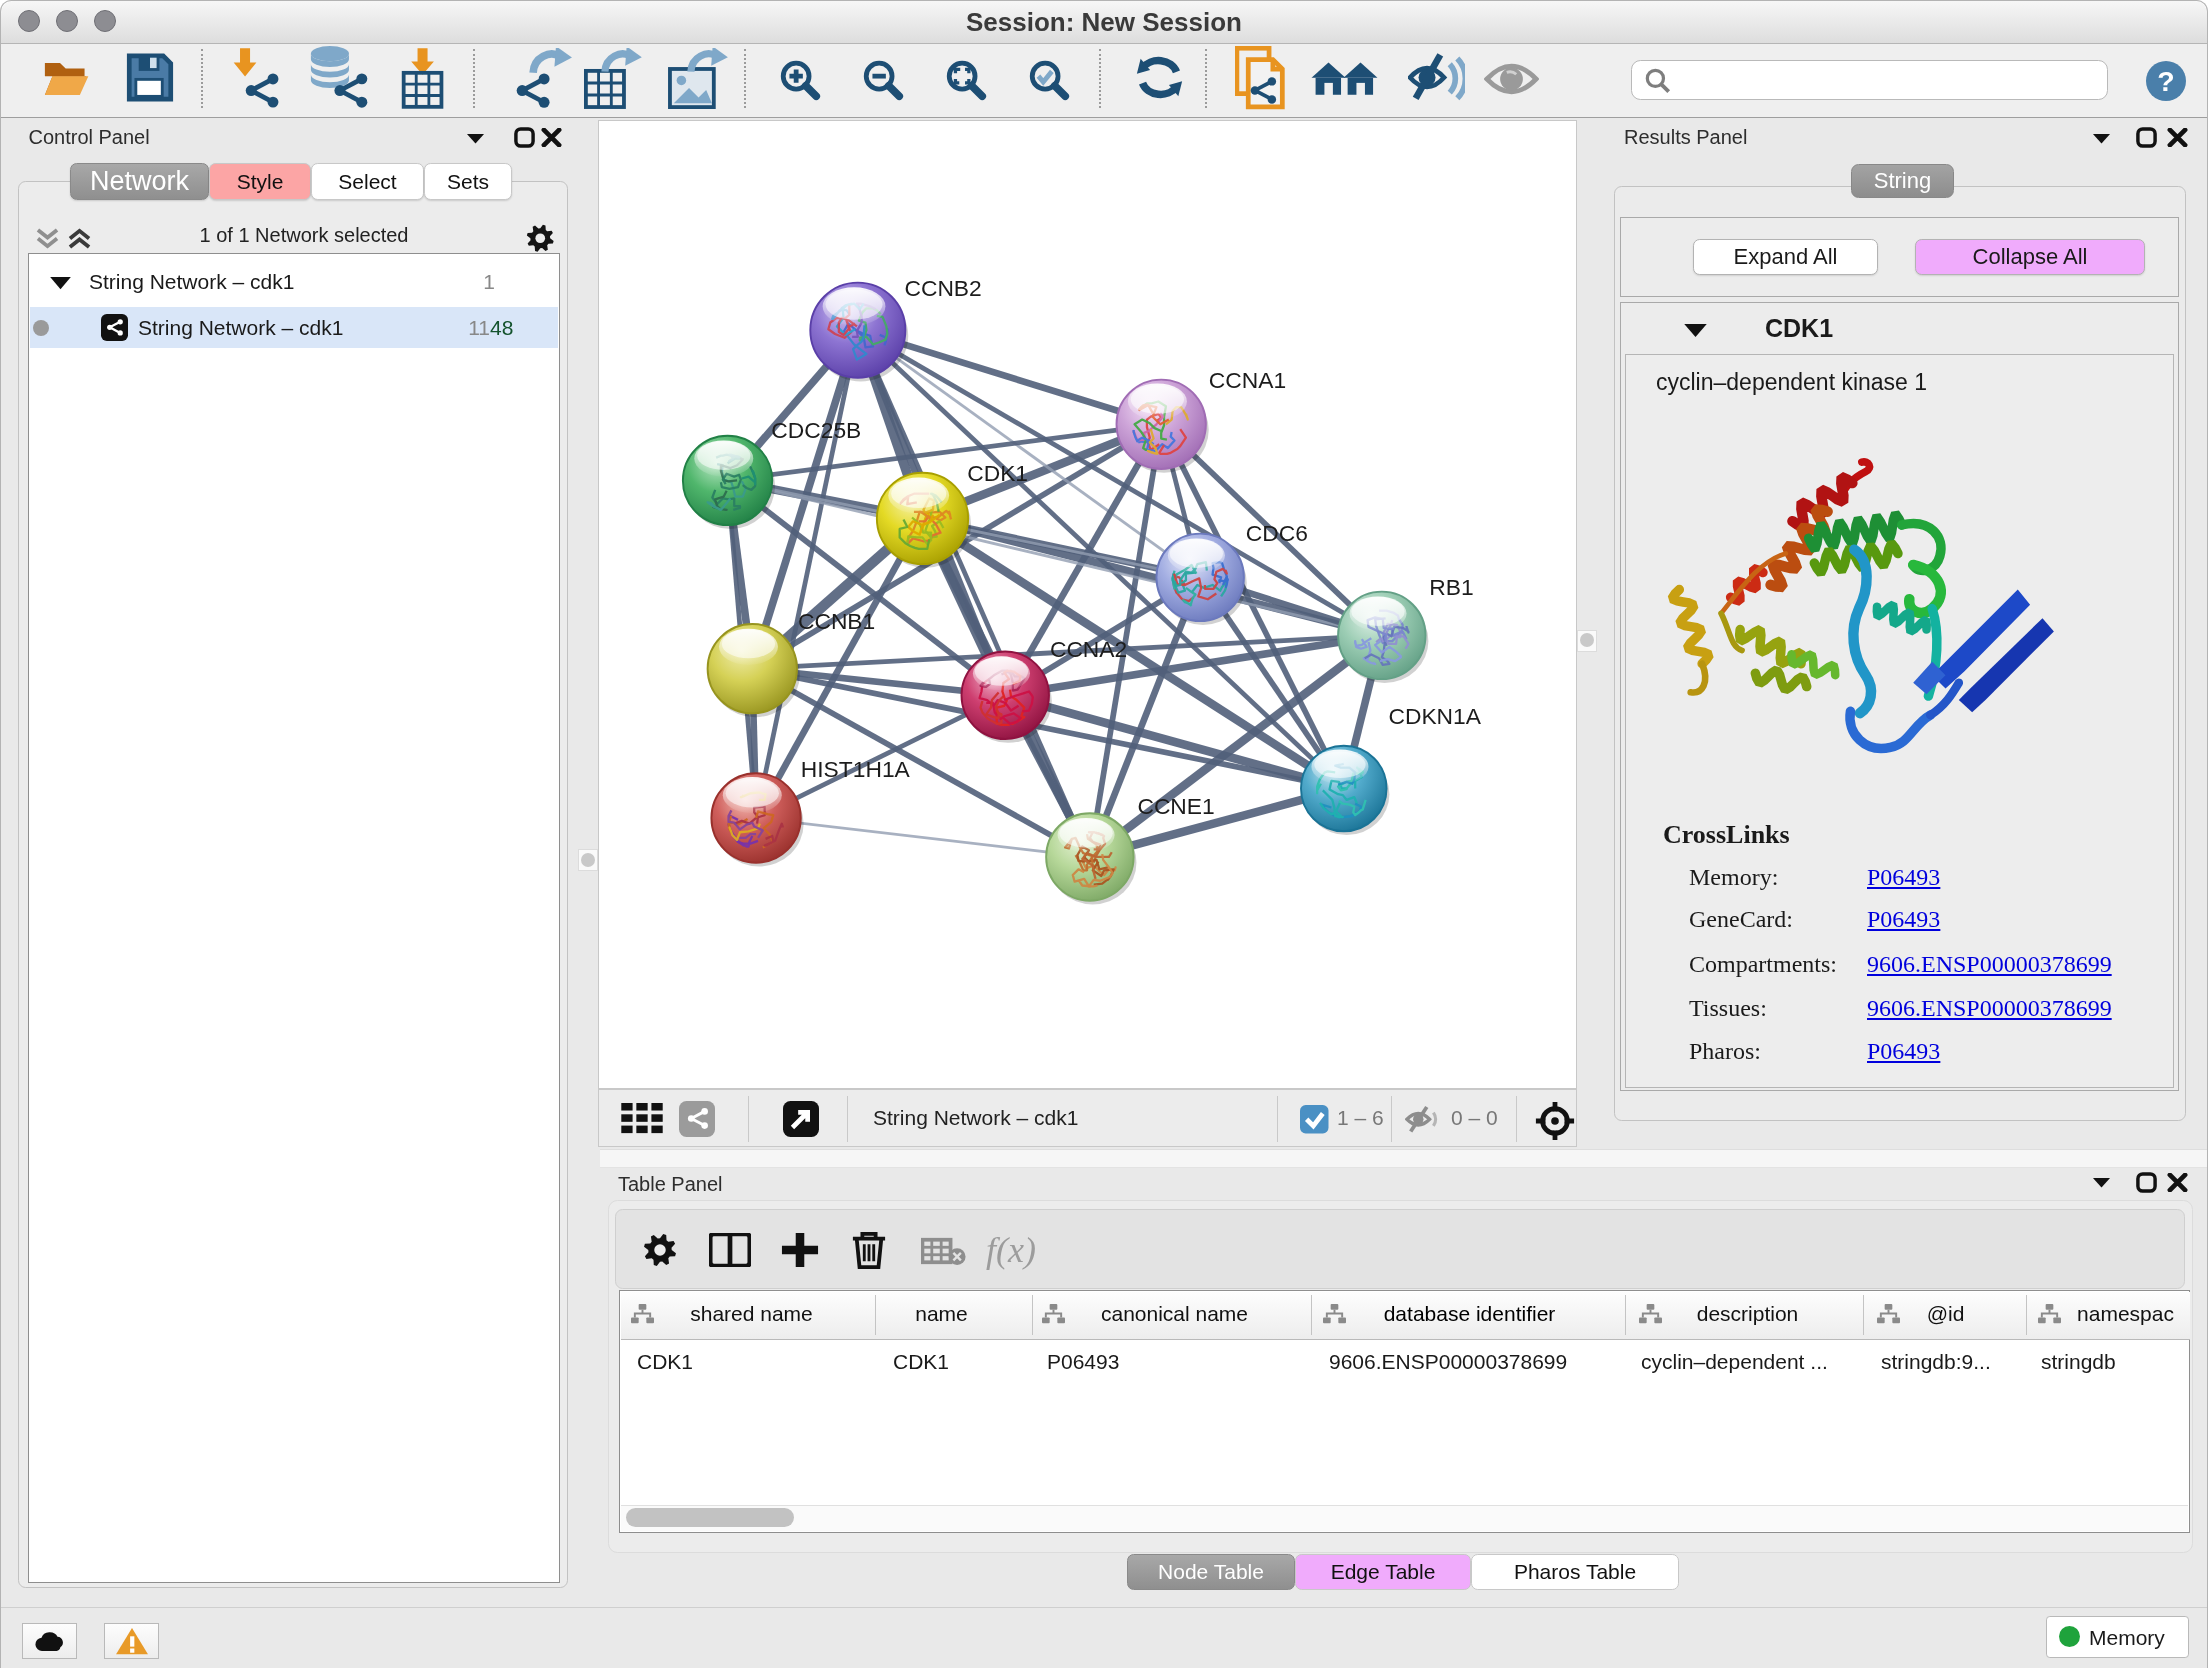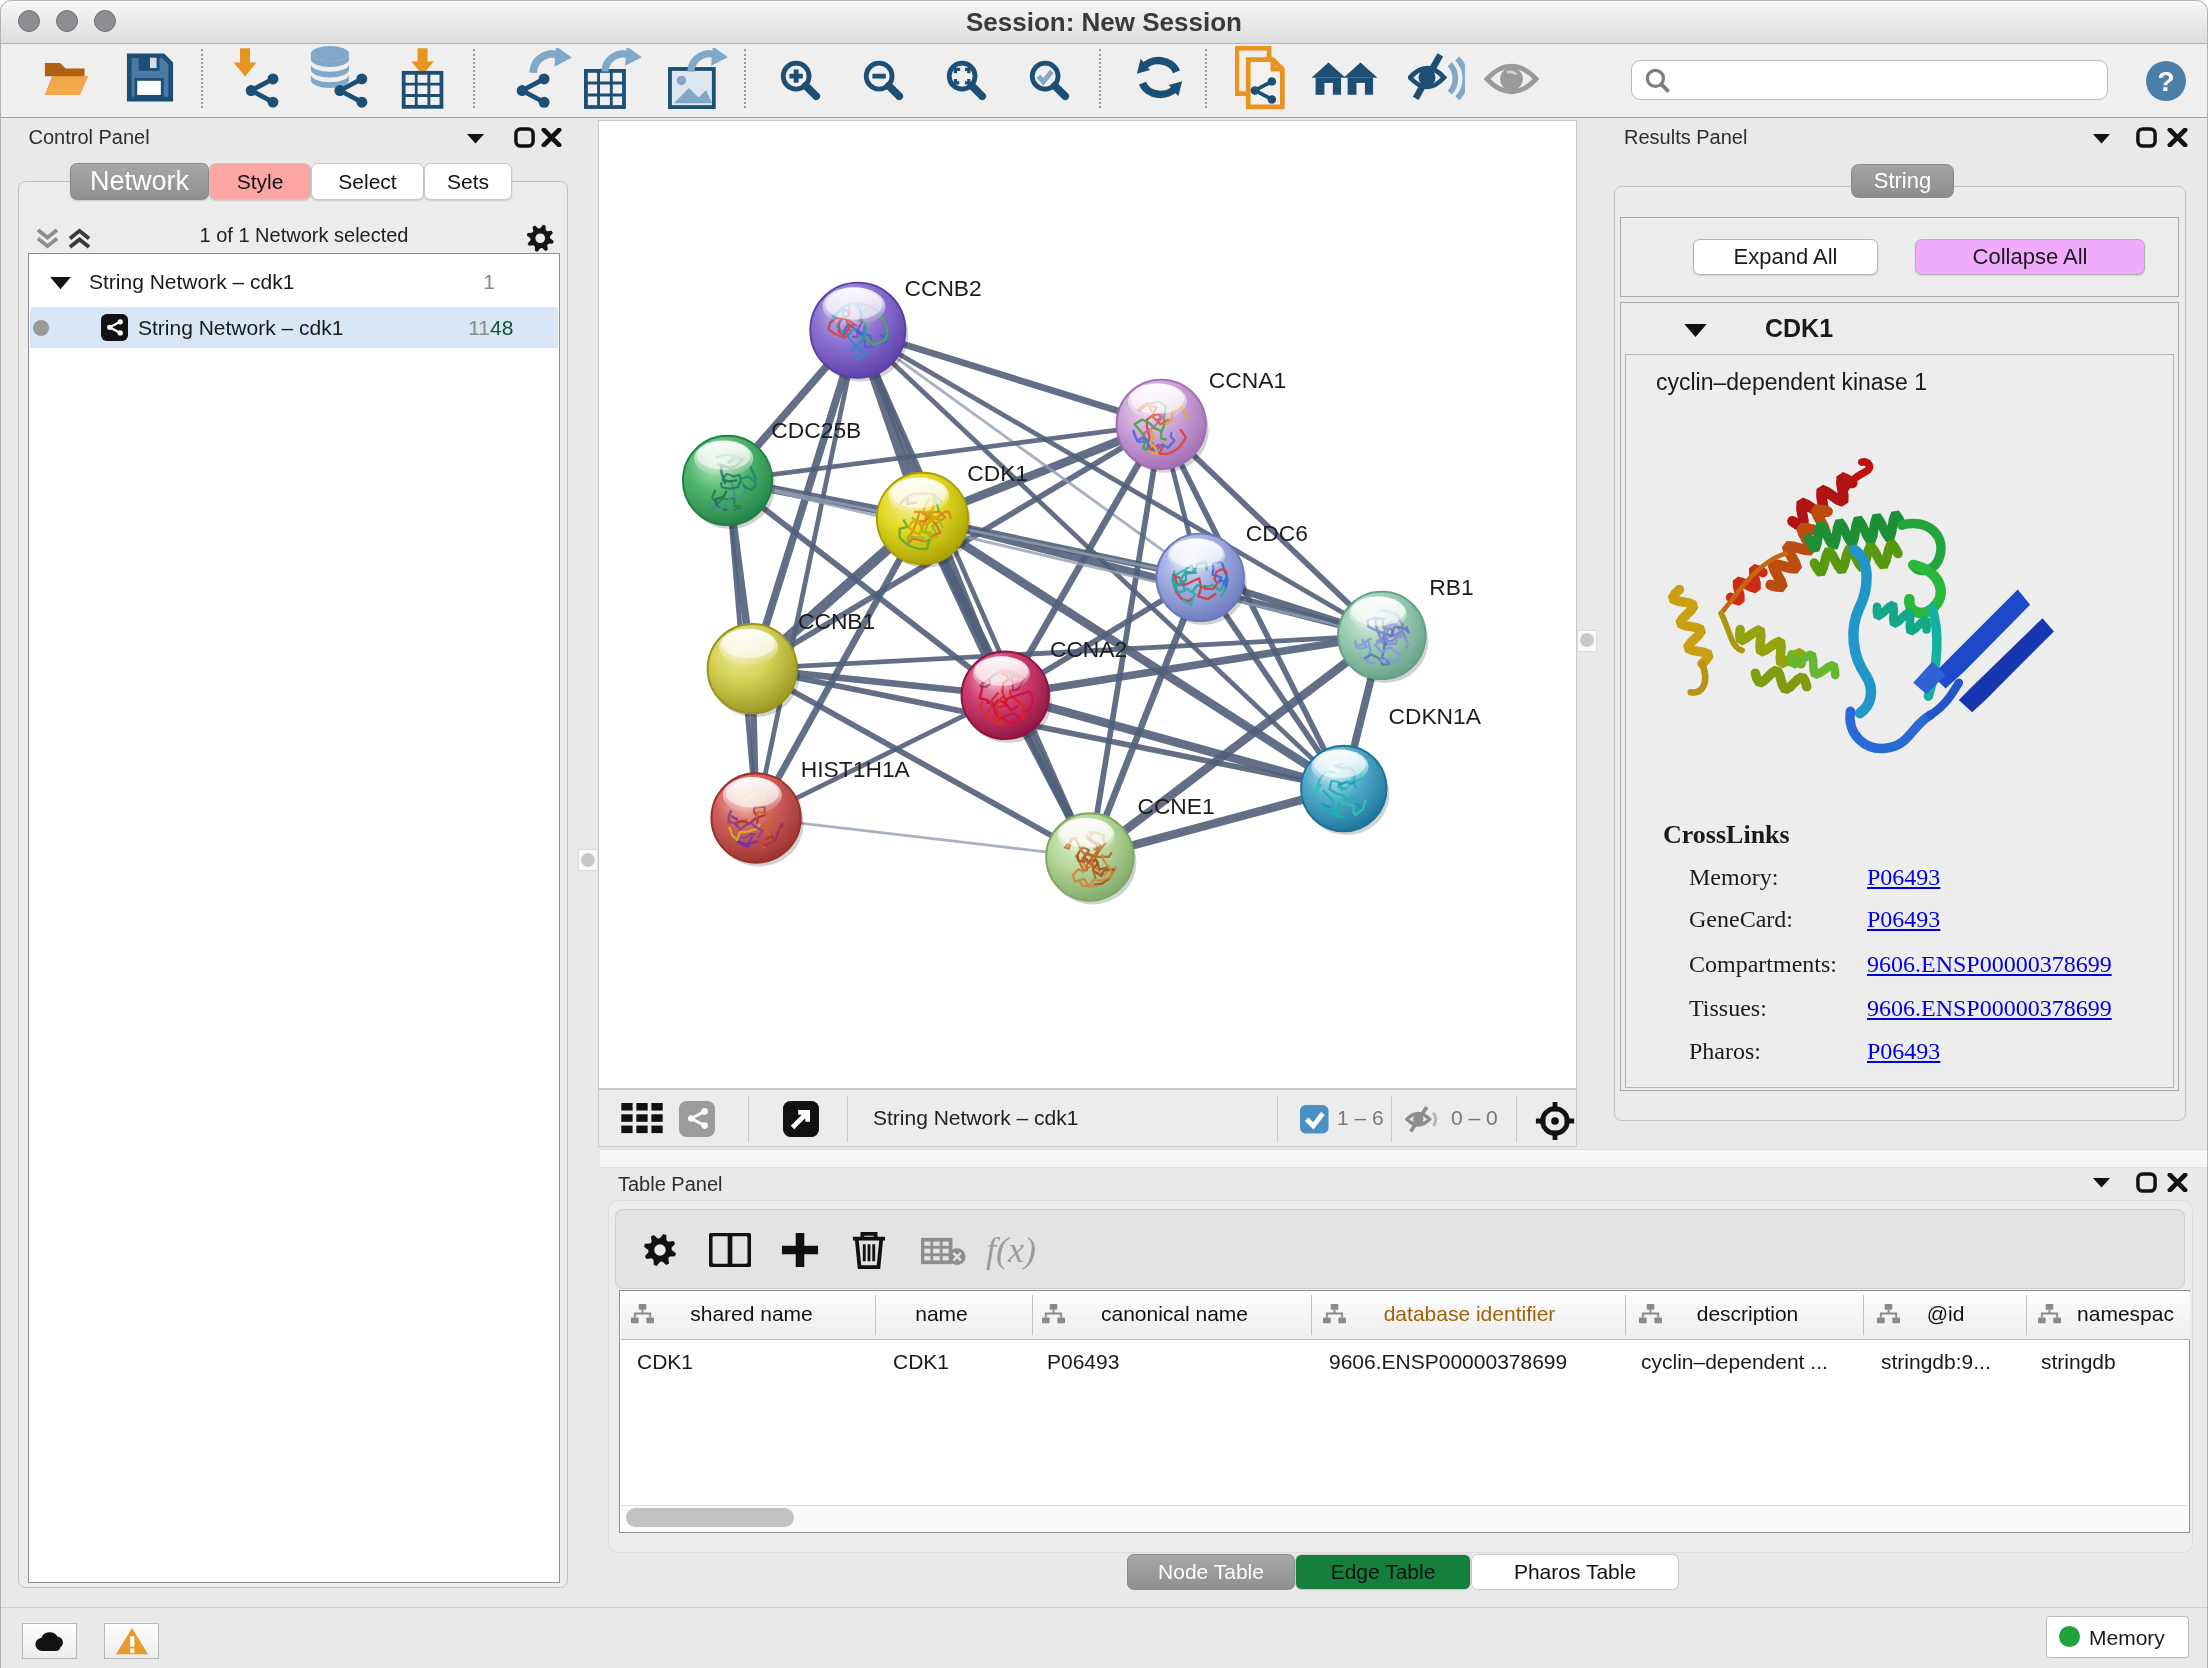--- a/index.html
+++ b/index.html
@@ -680,21 +680,21 @@
     <path d="M13 7 v4 M5 15 v-4 h16 v4 M13 7 v4" stroke="#8a8a8a" stroke-width="2" fill="none"></path>
   </svg>
 <div class="abs" style="left:1032px;top:1302px;width:285px;text-align:center;font-size:21px;color:#111">canonical name</div>
 <div class="abs" style="left:1625px;top:1295px;width:0;height:40px;border-left:1px solid #c4c4c4"></div>
 <svg style="position:absolute;left:1322px;top:1303px" width="25" height="23" viewBox="0 0 26 24">
     <rect x="9" y="1" width="8" height="6" rx="1" fill="#8a8a8a"></rect>
     <rect x="1" y="15" width="8" height="6" rx="1" fill="#8a8a8a"></rect>
     <rect x="17" y="15" width="8" height="6" rx="1" fill="#8a8a8a"></rect>
     <path d="M13 7 v4 M5 15 v-4 h16 v4 M13 7 v4" stroke="#8a8a8a" stroke-width="2" fill="none"></path>
   </svg>
-<div class="abs" style="left:1327px;top:1302px;width:285px;text-align:center;font-size:21px;color:#a16207">database identifier</div>
+<div class="abs" style="left:1327px;top:1302px;width:285px;text-align:center;font-size:21px;color:#000000">database identifier</div>
 <div class="abs" style="left:1863px;top:1295px;width:0;height:40px;border-left:1px solid #c4c4c4"></div>
 <svg style="position:absolute;left:1638px;top:1303px" width="25" height="23" viewBox="0 0 26 24">
     <rect x="9" y="1" width="8" height="6" rx="1" fill="#8a8a8a"></rect>
     <rect x="1" y="15" width="8" height="6" rx="1" fill="#8a8a8a"></rect>
     <rect x="17" y="15" width="8" height="6" rx="1" fill="#8a8a8a"></rect>
     <path d="M13 7 v4 M5 15 v-4 h16 v4 M13 7 v4" stroke="#8a8a8a" stroke-width="2" fill="none"></path>
   </svg>
 <div class="abs" style="left:1605px;top:1302px;width:285px;text-align:center;font-size:21px;color:#111">description</div>
 <div class="abs" style="left:2026px;top:1295px;width:0;height:40px;border-left:1px solid #c4c4c4"></div>
 <svg style="position:absolute;left:1876px;top:1303px" width="25" height="23" viewBox="0 0 26 24">
@@ -714,21 +714,21 @@
 <div class="abs" style="left:637px;top:1350px;font-size:21px">CDK1</div>
 <div class="abs" style="left:893px;top:1350px;font-size:21px">CDK1</div>
 <div class="abs" style="left:1047px;top:1350px;font-size:21px">P06493</div>
 <div class="abs" style="left:1329px;top:1350px;font-size:21px">9606.ENSP00000378699</div>
 <div class="abs" style="left:1641px;top:1350px;font-size:21px">cyclin–dependent ...</div>
 <div class="abs" style="left:1881px;top:1350px;font-size:21px">stringdb:9...</div>
 <div class="abs" style="left:2041px;top:1350px;font-size:21px">stringdb</div>
 <div class="abs" style="left:621px;top:1505px;width:1567px;height:26px;background:#fafafa;border-top:1px solid #e0e0e0"></div>
 <div class="abs" style="left:626px;top:1508px;width:168px;height:19px;background:#c2c2c2;border-radius:9.5px"></div>
 <div class="abs" style="left:1127px;top:1554px;width:168px;height:36px;background:linear-gradient(#a8a8a8,#8f8f8f);color:#fff;border:1px solid #8a8a8a;font-size:21px;text-align:center;line-height:34px;border-radius:6.7px">Node Table</div>
-<div class="abs" style="left:1295px;top:1554px;width:176px;height:36px;background:#15803d;color:#111;border:1px solid #c8c8c8;font-size:21px;text-align:center;line-height:34px;border-radius:6.7px">Edge Table</div>
+<div class="abs" style="left:1295px;top:1554px;width:176px;height:36px;background:#f0abfc;color:#111;border:1px solid #c8c8c8;font-size:21px;text-align:center;line-height:34px;border-radius:6.7px">Edge Table</div>
 <div class="abs" style="left:1471px;top:1554px;width:208px;height:36px;background:#fff;color:#111;border:1px solid #c8c8c8;font-size:21px;text-align:center;line-height:34px;border-radius:6.7px">Pharos Table</div>
 <div class="abs" style="left:0;top:1607px;width:2208px;height:61px;background:#e9e9e9;border-top:1.9px solid #cfcfcf"></div>
 <div class="abs" style="left:22px;top:1623px;width:55px;height:36px;background:linear-gradient(#fdfdfd,#ededed);border:1.9px solid #b9b9b9"></div>
 <svg style="position:absolute;left:34px;top:1630px" width="32" height="23" viewBox="0 0 34 24">
     <path d="M9 22 a7 7 0 0 1 -1 -14 a9 8 0 0 1 17 -1 a6 6 0 0 1 3 11 a5 5 0 0 1 -4 4 Z" fill="#111"></path>
   </svg>
 <div class="abs" style="left:104px;top:1623px;width:55px;height:36px;background:linear-gradient(#fdfdfd,#ededed);border:1.9px solid #b9b9b9"></div>
 <svg style="position:absolute;left:115px;top:1626px" width="34" height="30" viewBox="0 0 36 32">
     <path d="M18 2 L35 30 L1 30 Z" fill="#e89a28"></path>
     <rect x="16" y="11" width="4.5" height="11" fill="#fff"></rect>

